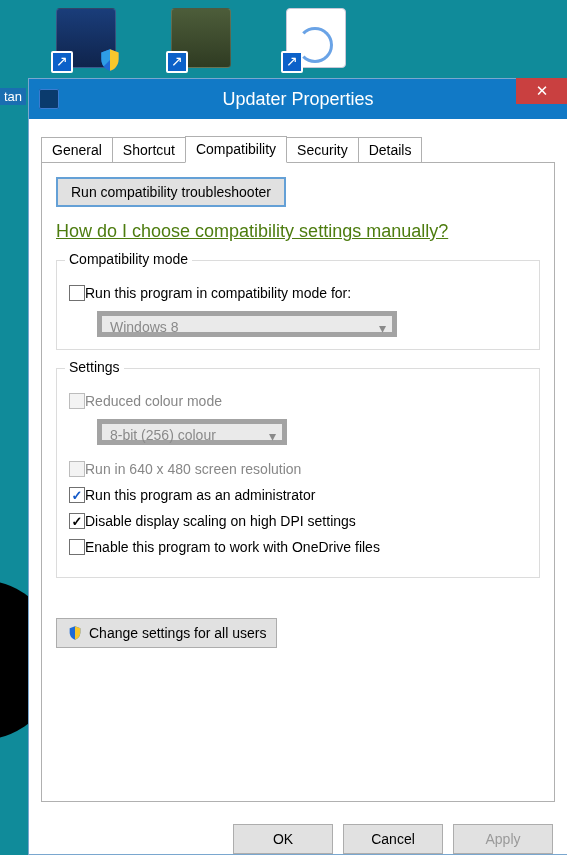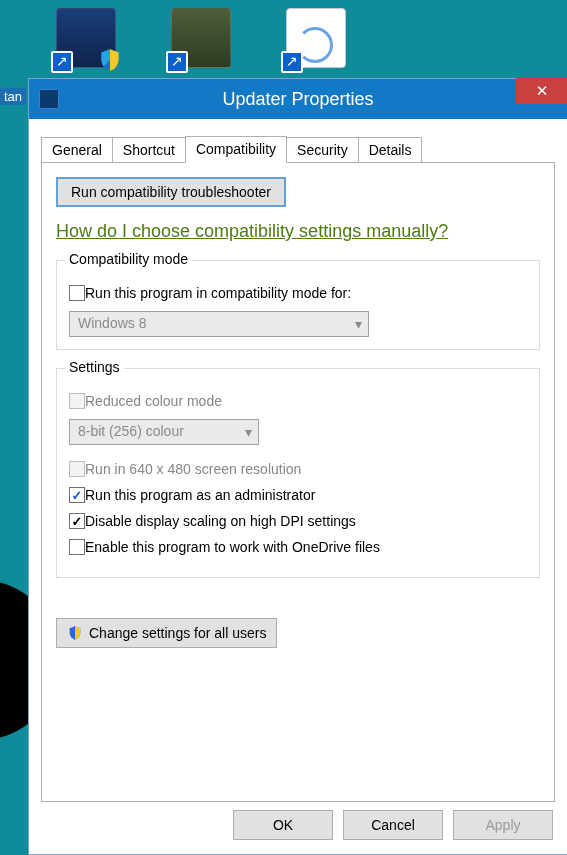--- a/index.html
+++ b/index.html
@@ -217,29 +217,30 @@
   .checkbox.checked::after{
     content:"✓";
     color:#000;
     font-weight:bold;
   }
   .checkbox.checked.blue::after{
     color:#1359c7;
   }
   
   .combo{
-    border:1px solid #a3a3a3;
+    border:5px solid #a3a3a3;
     background:#eaeaea;
     color:#8a8a8a;
     width:300px;
     height:26px;
     padding:3px 8px;
     font-size:14px;
     position:relative;
     margin-top:4px;
+    margin-left:28px;
   }
   .combo .chev{
     position:absolute;
     right:6px; top:4px;
     color:#8a8a8a;
   }
   .combo.small{ width:190px;}
   
   .change-all{
     display:inline-flex;
@@ -248,21 +249,21 @@
     border:1px solid #adadad;
     background:#e1e1e1;
     padding:6px 10px;
     font-size:14px;
     cursor:pointer;
     margin-top:14px;
   }
   
   .bottom-buttons{
     position:absolute;
-    right:14px; bottom:14px;
+    right:14px; bottom:0;
     display:flex; gap:10px;
   }
   .bottom-buttons .btn{
     width:100px;
     padding:6px 0;
   }
   .bottom-buttons .btn.disabled{
     color:#9a9a9a;
   }
   

